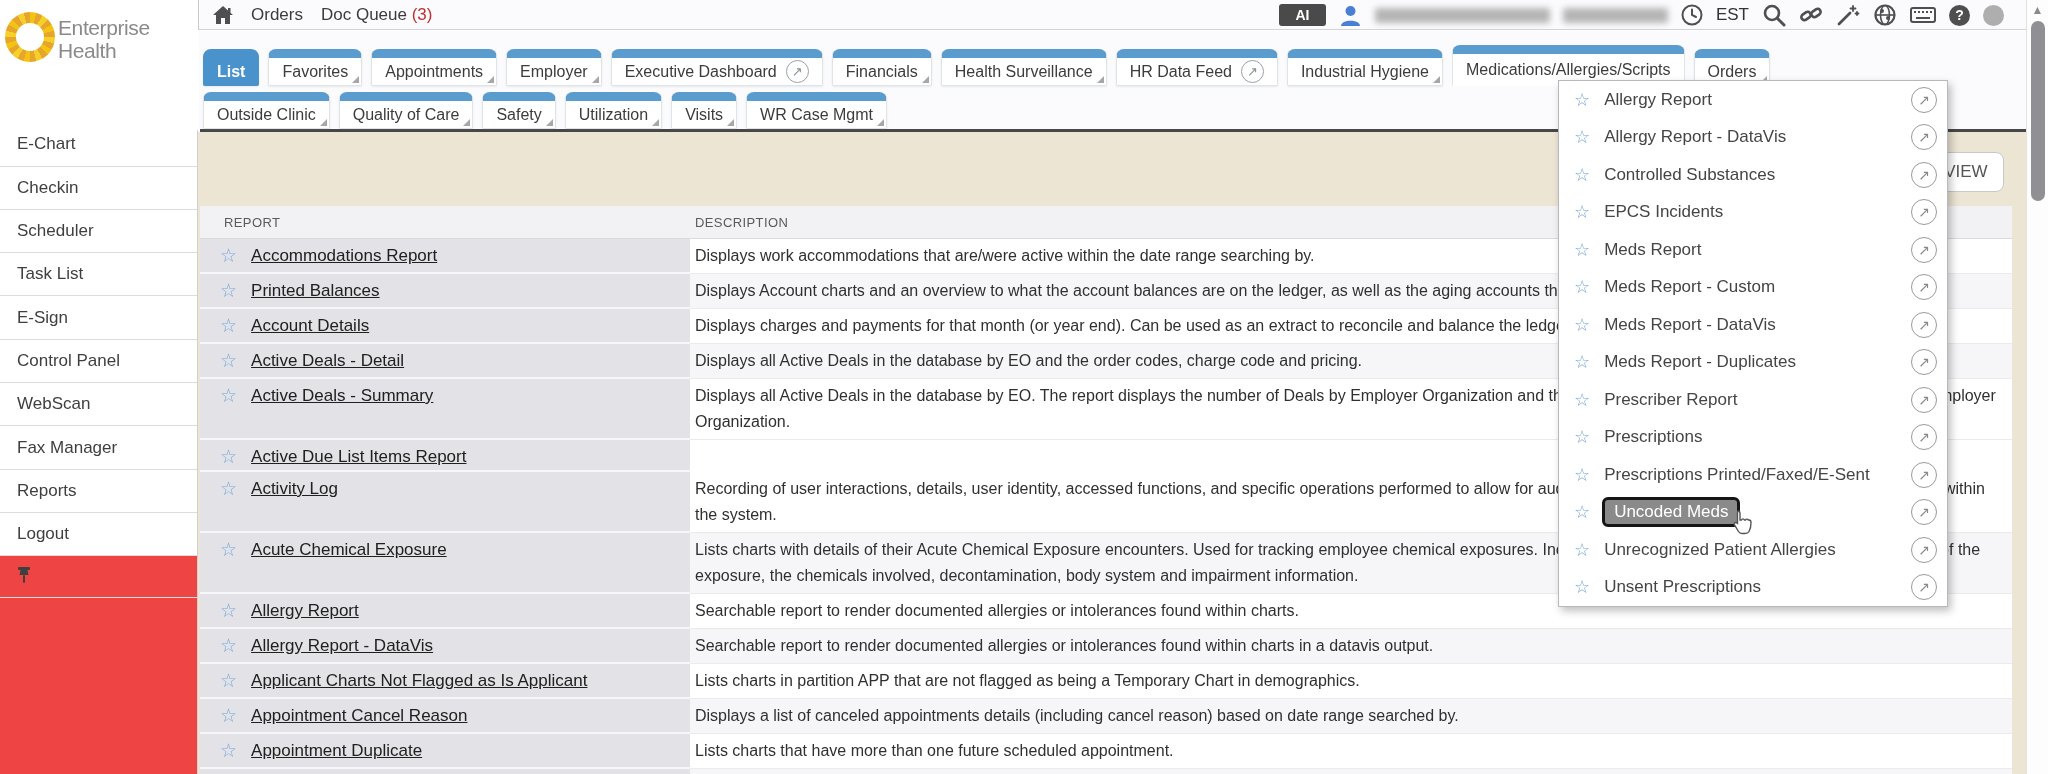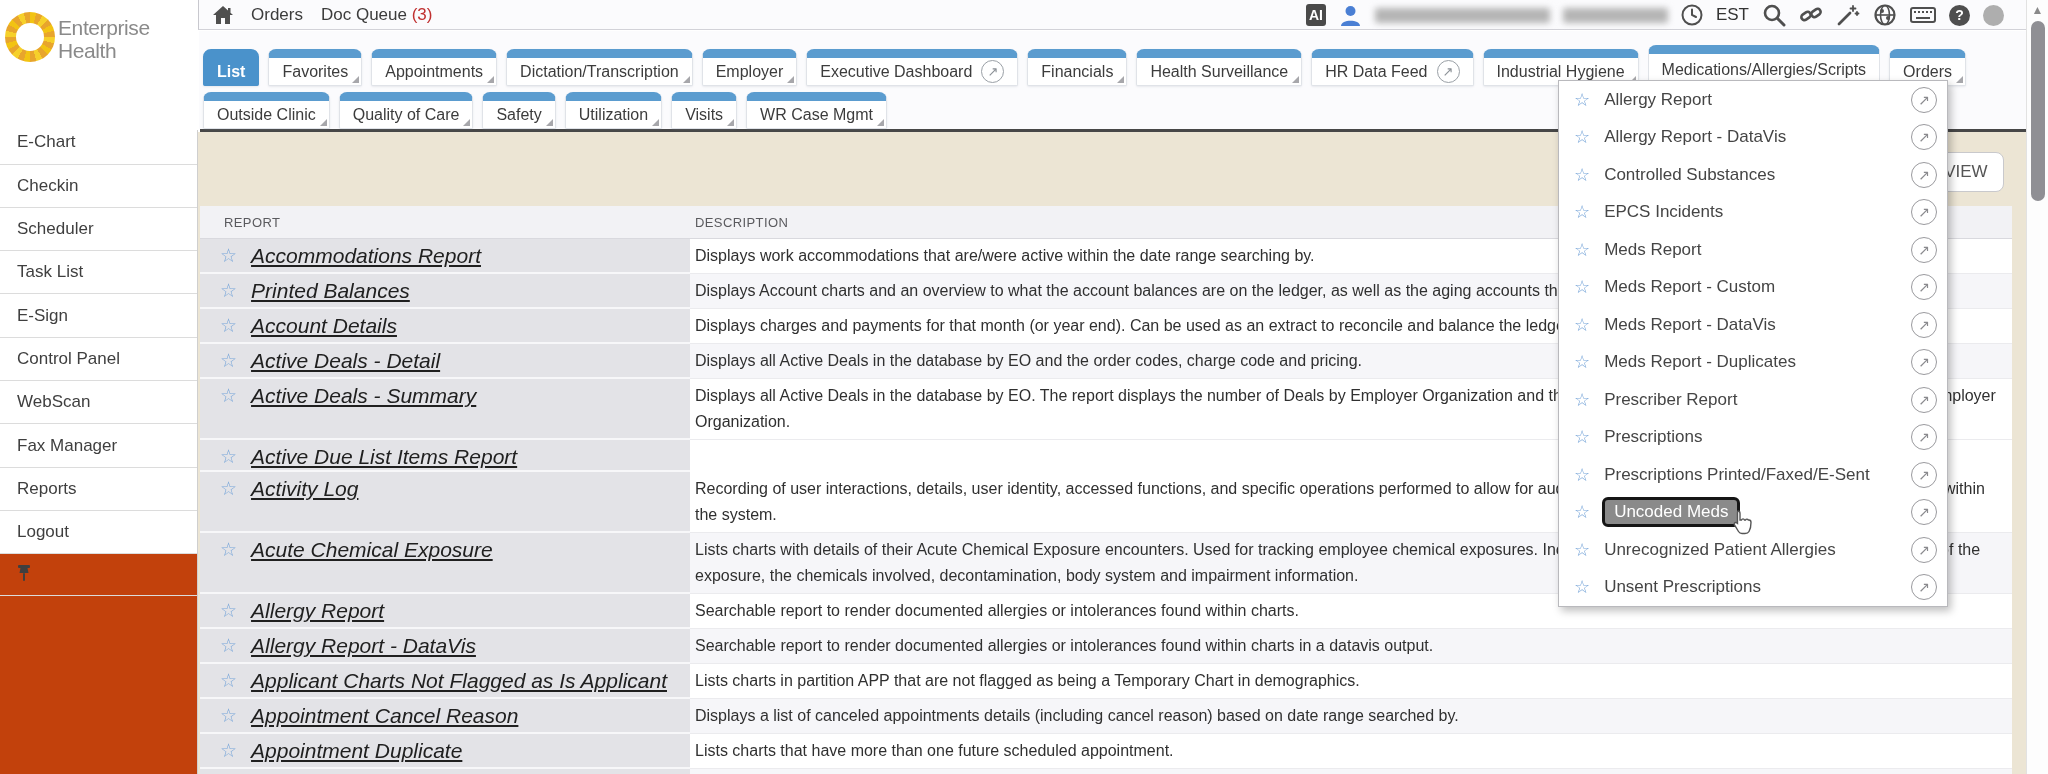--- a/index.html
+++ b/index.html
@@ -19,21 +19,21 @@
   #logo-flower::after { content:""; position:absolute; left:11px; top:11px; width:28px; height:28px; border-radius:50%; background:#fff; }
   #logo-text { position:absolute; left:58px; top:16px; color:#8a8a8a; font-size:21px; letter-spacing:-0.4px; line-height:23px; }
 
   #topbar { position:absolute; left:198px; top:0; width:1828px; height:30px; background:#fbfbfd;
     border-bottom:1px solid #d2d2d8; border-left:1px solid #c8c8ce; display:flex; align-items:center; z-index:10; }
   #breadcrumb { display:flex; align-items:center; gap:18px; margin-left:14px; font-size:17px; color:#3c3c3c; }
   #home-icon { width:20px; height:18px; display:inline-block; }
   #topbar-right { position:absolute; right:22px; top:0; height:30px; display:flex; align-items:center; gap:13px; }
   .red { color:#c03030; }
   #ai-badge { background:#4a4a4a; color:#fff; font-weight:bold; font-size:14px; border-radius:3px;
-    width:20px; height:22px; display:flex; align-items:center; justify-content:center; }
+    width:47px; height:22px; display:flex; align-items:center; justify-content:center; }
   .blur-pill { display:inline-block; background:#b5b5b5; height:15px; border-radius:2px; filter:blur(3px); }
   #tz-label { font-size:17px; color:#333; }
   .tb-icon { display:inline-flex; align-items:center; justify-content:center; }
   #help-icon { width:21px; height:21px; border-radius:50%; background:#4f4f4f; color:#fff; font-size:14px; font-weight:bold;
     display:flex; align-items:center; justify-content:center; }
   #avatar-circle { width:21px; height:21px; border-radius:50%; background:#aeaeae; }
 
   
   #tabs-zone { position:absolute; left:199px; top:31px; width:1827px; height:98px; background:#fbfbfd; z-index:5; }
   .tab-row { position:absolute; left:4px; display:flex; gap:9px; align-items:flex-end; }
@@ -45,40 +45,40 @@
   .tab.active { background:#4a92cb; border-color:#4a92cb; color:#fff; font-weight:bold; }
   .tab.has-menu::after { content:""; position:absolute; right:2px; bottom:2px;
     border-left:7px solid transparent; border-bottom:7px solid #a7a7ab; }
   .tab.open { z-index:65; box-shadow:none; border-bottom-color:#fff; height:41px; border-radius:8px 8px 0 0; }
   .ext-icon { width:23px; height:23px; border-radius:50%; border:1px solid #9aa0a6; color:#8b9096; font-size:13px;
     display:inline-flex; align-items:center; justify-content:center; margin-left:9px; }
 
   #dark-line { position:absolute; left:200px; top:129px; width:1826px; height:3px; background:#474747; z-index:3; }
 
   
-  #sidebar { position:absolute; left:0; top:77px; width:198px; height:697px; background:#c2410c; border-right:1px solid #cfcfcf;
-    border-top:1px solid #404040; z-index:15; }
+  #sidebar { position:absolute; left:0; top:77px; width:198px; height:697px; background:#ef4444; border-right:1px solid #cfcfcf;
+    border-top:3px solid #404040; z-index:15; }
   .side-item { height:43.3px; display:flex; align-items:center; padding-left:17px; font-size:17px; color:#3f3f3f;
     border-bottom:1px solid #dcdcdc; cursor:pointer; background:#fff; }
   #pin-row { height:42px; display:flex; align-items:center; padding-left:17px; border-bottom:1px solid #dcdcdc; cursor:pointer; }
 
   
   #content-bg { position:absolute; left:198px; top:132px; width:1828px; height:642px; background:#ece5d4; z-index:1; }
   #view-button { position:absolute; left:1912px; top:152px; width:92px; height:40px; background:#fff; border:1px solid #c9c9cc;
     border-radius:8px; font-size:17px; color:#555; display:flex; align-items:center; justify-content:center; z-index:10; cursor:pointer; }
 
   #report-table { position:absolute; left:200px; top:206px; width:1812px; height:569px; z-index:2; background:#fff; overflow:hidden; }
   #thead { display:flex; height:33px; background:#f2f2f5; border-bottom:1px solid #d9d9de; align-items:center;
     font-size:13px; color:#5a5a5e; letter-spacing:0.4px; }
   .th-report { width:490px; padding-left:24px; }
   .th-desc { flex:1; padding-left:5px; }
   .trow { display:flex; align-items:stretch; }
   .cell-report { width:490px; background:#e3e3e7; border-bottom:2px solid #f7f7f9; display:flex; align-items:flex-start; padding-top:4px; }
   .row-star { color:#7aa7d9; font-size:19px; line-height:26px; margin:0 14px 0 20px; cursor:pointer; }
-  .report-link { color:#202020; font-size:21px; line-height:26px; text-decoration:underline; cursor:pointer;font-style:italic; }
+  .report-link { color:#202020; font-size:17px; line-height:26px; text-decoration:underline; cursor:pointer; }
   .cell-desc { flex:1; border-bottom:1px solid #ebebee; padding:4px 14px 4px 5px; font-size:16px; line-height:26px; color:#303030; }
   .trow:nth-child(odd) .cell-desc { background:#ffffff; }
   .trow:nth-child(even) .cell-desc { background:#f6f6f9; }
 
   
   #dropdown { position:absolute; left:1558px; top:80px; width:390px; height:527px; background:#fff;
     border:1px solid #b9b9bd; box-shadow:3px 4px 8px rgba(0,0,0,0.25); z-index:60; display:flex; flex-direction:column; }
   .menu-item { flex:1; display:flex; align-items:center; padding:0 10px 0 15px; cursor:pointer; position:relative; }
   .menu-star { color:#7aa7d9; font-size:18px; margin-right:14px; }
   .menu-label { font-size:17px; color:#454545; white-space:nowrap; }
@@ -193,23 +193,20 @@
         <div class="tab active">
           <span class="tab-label">List</span>
         </div>
         <div class="tab has-menu">
           <span class="tab-label">Favorites</span>
         </div>
         <div class="tab has-menu">
           <span class="tab-label">Appointments</span>
         </div>
         <div class="tab has-menu">
-          <span class="tab-label">Dictation/Transcription</span>
-        </div>
-        <div class="tab has-menu">
           <span class="tab-label">Employer</span>
         </div>
         <div class="tab">
           <span class="tab-label">Executive Dashboard</span>
           <span class="ext-icon">↗</span>
         </div>
         <div class="tab has-menu">
           <span class="tab-label">Financials</span>
         </div>
         <div class="tab has-menu">

